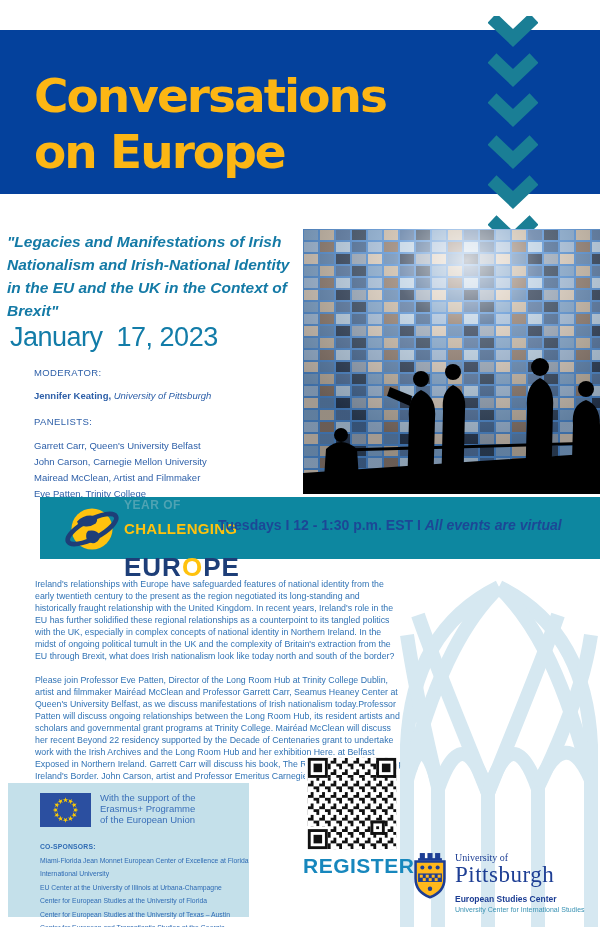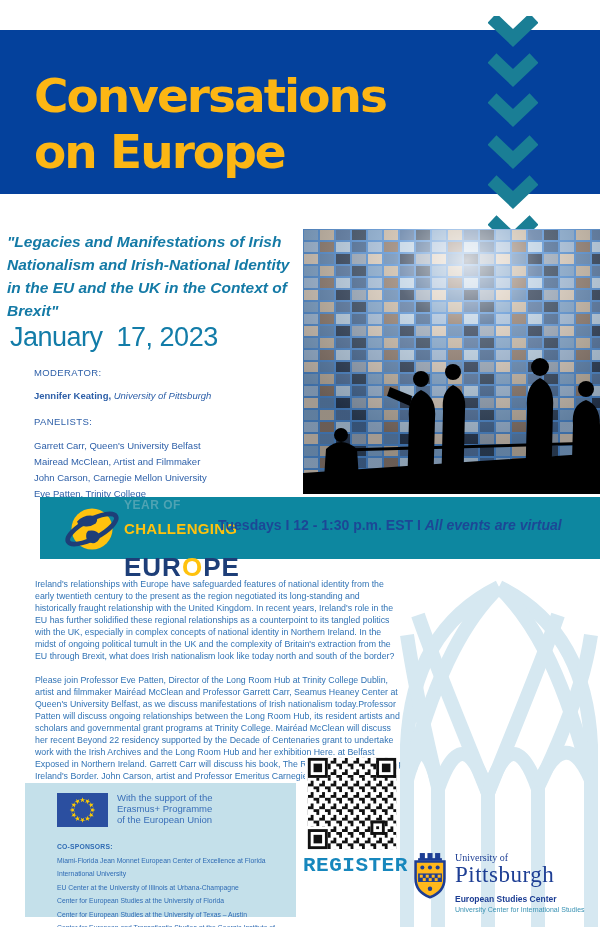--- a/index.html
+++ b/index.html
@@ -46,30 +46,30 @@
 
   
   .bodytext{left:35px;top:578px;width:368px;color:#3173b5;
             font-size:8.8px;line-height:12px;}
   .bodytext p{margin:0 0 12px 0;}
 
   
   .window{left:398px;top:575px;}
 
   
-  .panel{left:25px;top:783px;width:271px;height:134px;background:#c4e0ea;}
+  .panel{left:8px;top:783px;width:241px;height:134px;background:#c4e0ea;}
   .euflag{left:32px;top:10px;}
   .eutext{left:92px;top:9px;color:#3a6fb8;font-size:9.5px;line-height:11px;}
   .cosponsors{left:32px;top:57px;color:#2f6bb4;font-size:6.8px;line-height:13.5px;}
   .cosponsors .cs-label{font-weight:bold;letter-spacing:0.2px;}
 
   
   .qr{left:305px;top:755px;}
   .register{left:303px;top:854px;color:#1787bd;font-weight:800;font-size:21px;
-            letter-spacing:0.5px;font-family:Liberation Mono, monospace;}
+            letter-spacing:0.5px;font-family:Liberation Sans, sans-serif;}
 
   
   .pitt{left:405px;top:851px;width:195px;height:66px;}
   .pitt-shield{left:8px;top:2px;}
   .pitt-word{left:50px;top:2px;color:#1d3e94;font-family:"Liberation Serif", serif;line-height:1;}
   .pitt-w1{font-size:10px;}
   .pitt-w2{font-size:23px;margin-top:0px;letter-spacing:0.5px;}
   .pitt-center{left:50px;top:43px;color:#1d3e94;font-weight:bold;font-size:8.5px;}
   .pitt-ucis{left:50px;top:55px;color:#3a93b4;font-size:7px;}
 
@@ -105,22 +105,22 @@
 
   <div class="abs people">
     <div class="label">MODERATOR:</div>
     <div class="mod">
       <b>Jennifer Keating,</b>
       <i>University of Pittsburgh</i>
     </div>
     <div class="label">PANELISTS:</div>
     <div class="plist">
       <div>Garrett Carr, Queen's University Belfast</div>
+      <div>John Carson, Carnegie Mellon University</div>
       <div>Mairead McClean, Artist and Filmmaker</div>
-      <div>John Carson, Carnegie Mellon University</div>
       <div>Eve Patten, Trinity College</div>
     </div>
   </div>
 
   <div class="abs photo">
     <svg width="297" height="265" viewBox="0 0 297 265">
       <defs>
         <pattern id="tiles" width="64" height="36" patternUnits="userSpaceOnUse">
           <rect width="64" height="36" fill="#4d8ad0"></rect>
           <rect x="1" y="1" width="14" height="10" fill="#7ca0c6"></rect>

